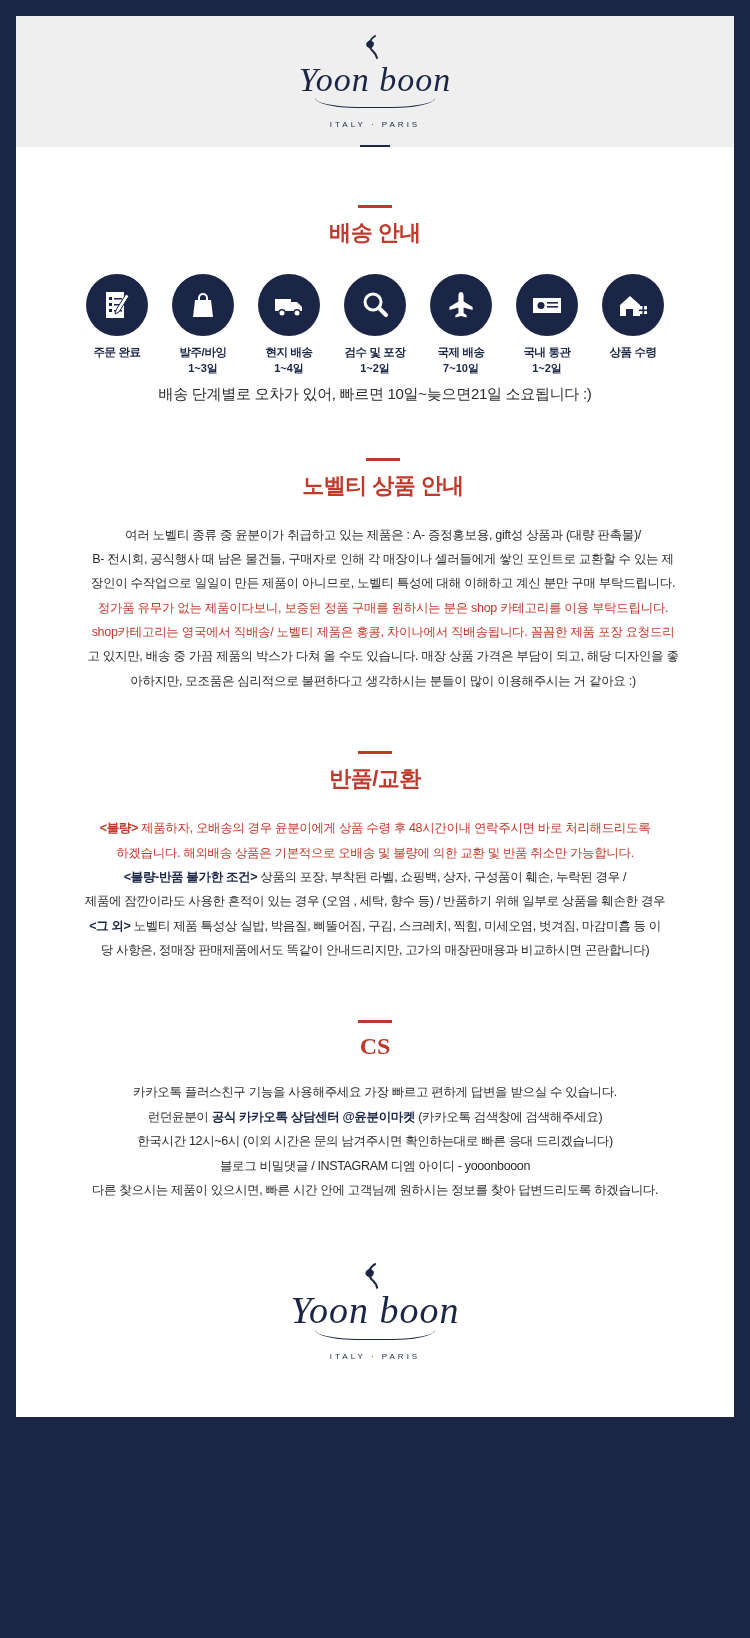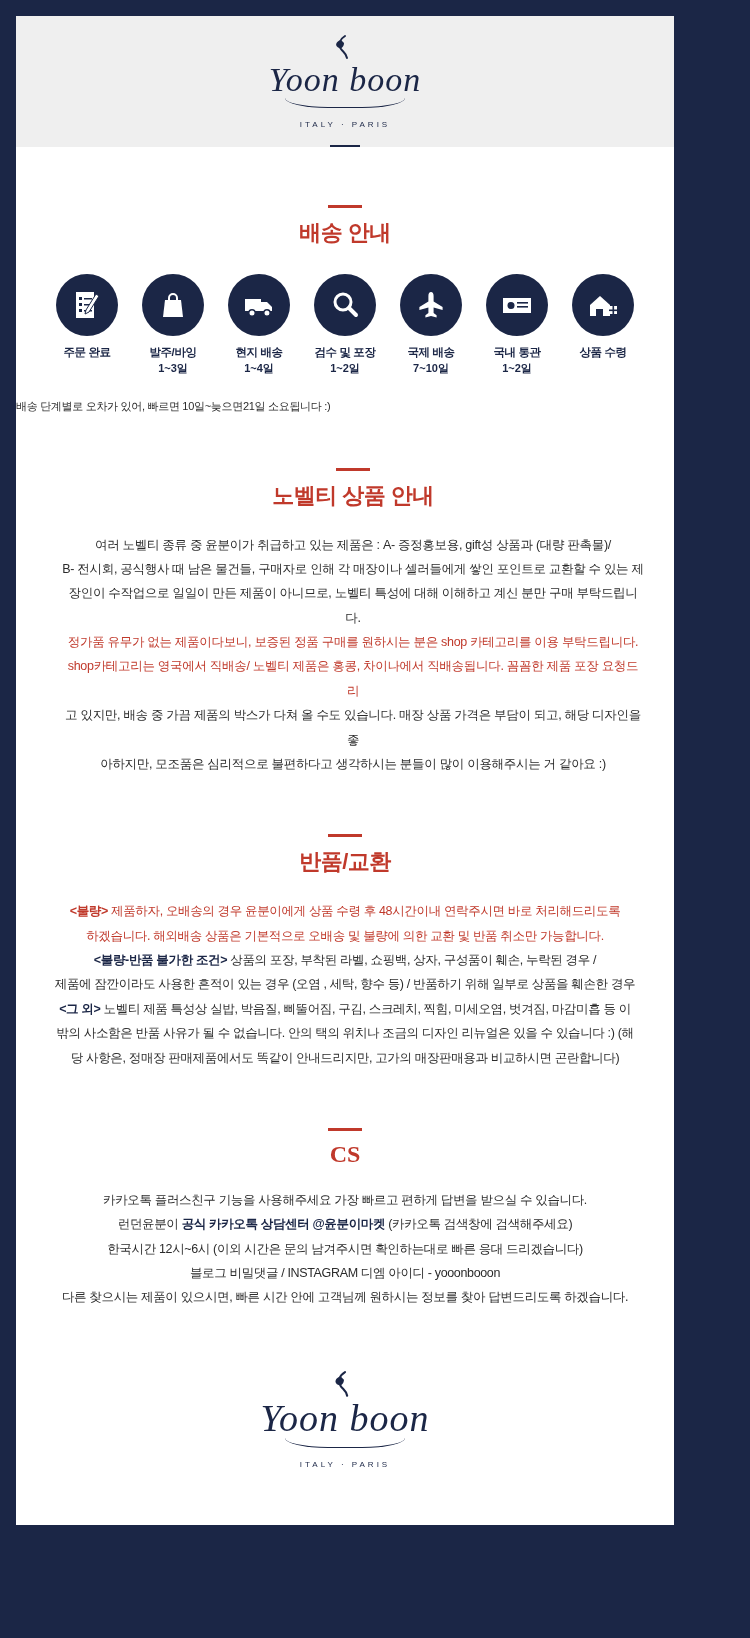--- a/index.html
+++ b/index.html
@@ -9,21 +9,21 @@
     font-family: "Liberation Sans", sans-serif;
   }
   .page {
     width: 750px;
     min-height: 1638px;
     background: #1b2646;
     padding: 16px 16px 20px 16px;
   }
   .sheet {
     background: #ffffff;
-    width: 658px;
+    width: 718px;
   }
 
   
   .header {
     background: #efefef;
     padding: 14px 0 0 0;
     position: relative;
   }
   .logo-wrap {
     display: flex;
@@ -132,23 +132,24 @@
     line-height: 1.45;
     letter-spacing: -0.4px;
   }
   .step-sub {
     font-size: 11px;
     color: #1b2646;
     font-weight: bold;
     line-height: 1.45;
   }
   .ship-note {
-    font-size: 11px;
-    color: #2b2b2b;
-    margin-top: 22px;
+    text-align: center;
+    font-size: 15px;
+    color: #2b2b2b;
+    margin-top: 8px;
     letter-spacing: -0.3px;
   }
 
   
   .body-text {
     margin-top: 22px;
     padding: 0 30px;
     text-align: center;
     font-size: 12.5px;
     line-height: 1.95;
@@ -328,21 +329,20 @@
 
     <div class="block" style="padding-top:58px;">
       <div class="sec-rule"></div>
       <div class="sec-title">반품/교환</div>
       <div class="return-text">
         <p><span class="bold-red">&lt;불량&gt;</span><span class="red"> 제품하자, 오배송의 경우 윤분이에게 상품 수령 후 48시간이내 연락주시면 바로 처리해드리도록</span></p>
         <p class="red">하겠습니다. 해외배송 상품은 기본적으로 오배송 및 불량에 의한 교환 및 반품 취소만 가능합니다.</p>
         <p><span class="navy-bold">&lt;불량-반품 불가한 조건&gt;</span><span> 상품의 포장, 부착된 라벨, 쇼핑백, 상자, 구성품이 훼손, 누락된 경우 /</span></p>
         <p>제품에 잠깐이라도 사용한 흔적이 있는 경우 (오염 , 세탁, 향수 등) / 반품하기 위해 일부로 상품을 훼손한 경우</p>
         <p><span class="navy-bold">&lt;그 외&gt;</span><span> 노벨티 제품 특성상 실밥, 박음질, 삐뚤어짐, 구김, 스크레치, 찍힘, 미세오염, 벗겨짐, 마감미흡 등 이</span></p>
-        <p>밖의 사소함은 반품 사유가 될 수 없습니다. 안의 택의 위치나 조금의 디자인 리뉴얼은 있을 수 있습니다 :) (해</p>
         <p>당 사항은, 정매장 판매제품에서도 똑같이 안내드리지만, 고가의 매장판매용과 비교하시면 곤란합니다)</p>
       </div>
     </div>
 
     <div class="block" style="padding-top:58px;">
       <div class="sec-rule"></div>
       <div class="sec-title cs">CS</div>
       <div class="cs-text">
         <p>카카오톡 플러스친구 기능을 사용해주세요 가장 빠르고 편하게 답변을 받으실 수 있습니다.</p>
         <p>

